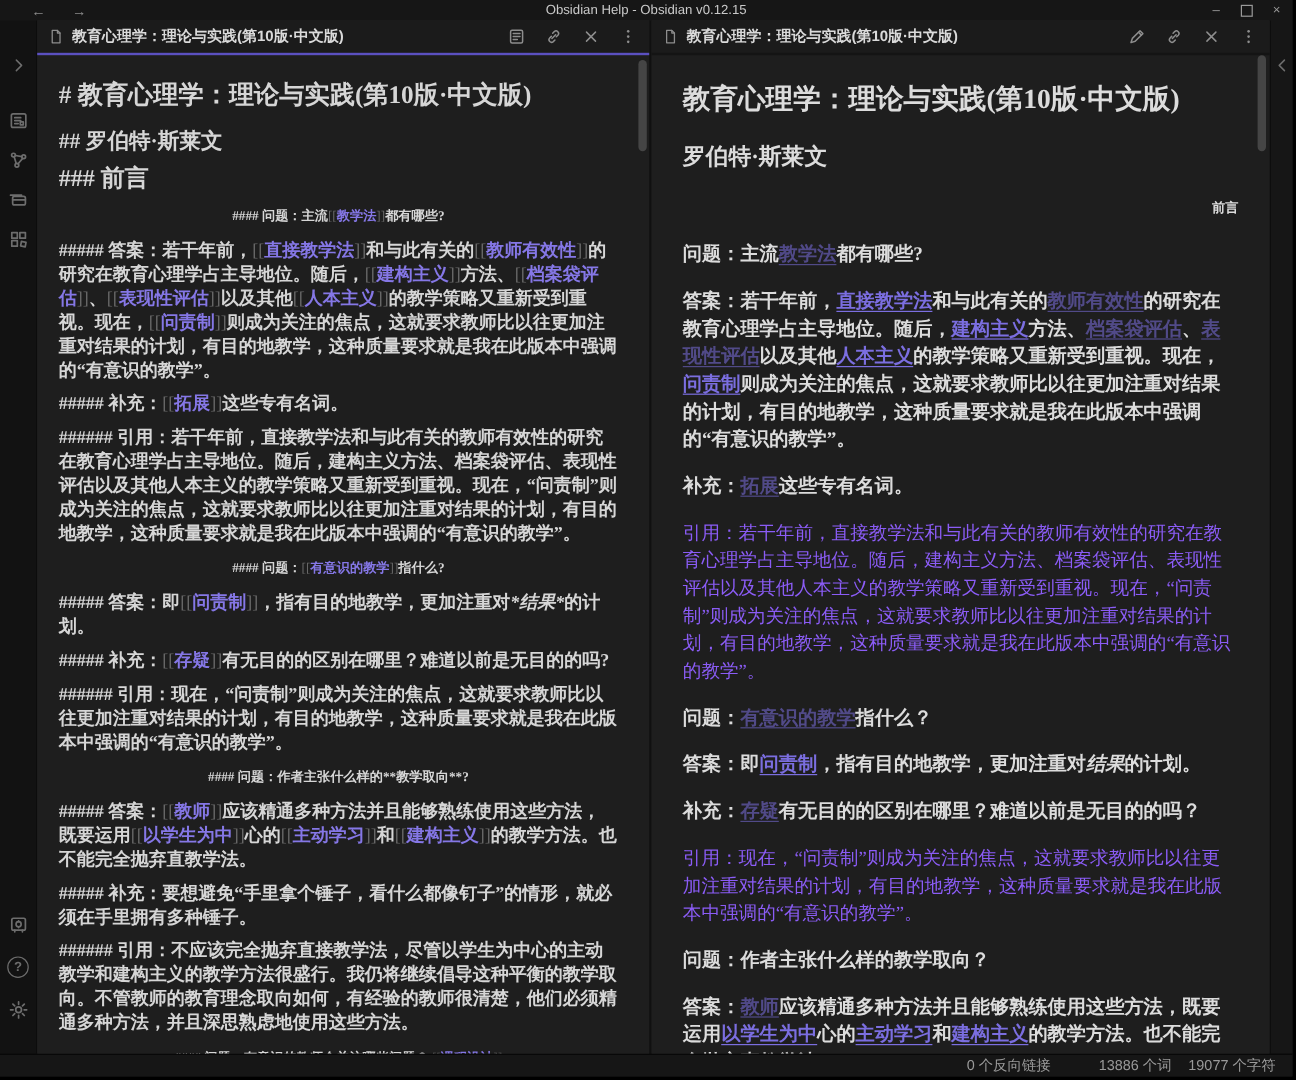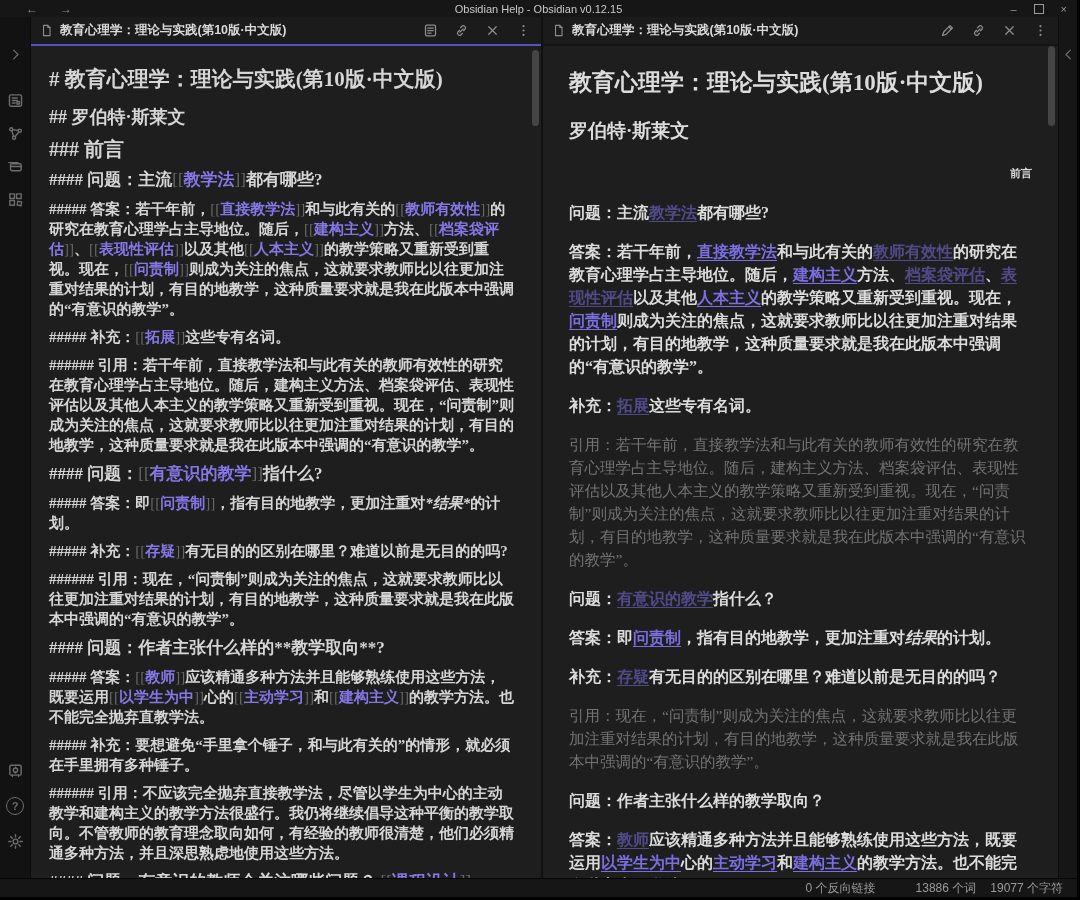--- a/index.html
+++ b/index.html
@@ -49,34 +49,34 @@
   .th-icons .icon svg{width:100%;height:100%;display:block;}
   .file-icon{width:13px;height:13px;color:#8d8d8d;flex:none;}
   .file-icon svg{width:100%;height:100%;display:block;}
   
   .content{position:absolute;top:29px;bottom:0;left:0;right:0;overflow:hidden;font-family:Liberation Serif, serif;}
   .src{padding:15px 26px 0 18px;color:#d6d6d6;font-weight:700;}
   .src > div{margin:0 0 3px 0;}
   .src-h1{font-size:21px;line-height:36px;margin-bottom:5px !important;}
   .src-h2{font-size:18px;line-height:31px;}
   .src-h3{font-size:20px;line-height:27px;}
-  .src-h4{font-size:17px;line-height:20px;padding:4px 0 3px;}
+  .src-h4{font-size:11px;line-height:20px;padding:4px 0 3px;text-align:center;}
   .src-h5{font-size:15px;line-height:20px;padding:3px 0 2px;}
   .src-h6{font-size:15px;line-height:20px;padding:3px 0 2px;}
   .seg-syntax{color:#686868;font-weight:400;}
   .src .seg-link{color:#8577e6;}
   .seg-italic{font-style:italic;}
   
   .pv{padding:12px 26px 0 26px;color:#dcdcdc;}
   .pv-h1{font-size:23px;font-weight:700;line-height:30px;margin:10px 0 20px;}
   .pv-h2{font-size:19px;font-weight:700;margin:0 0 22px;}
   .pv-h3{font-size:11px;font-weight:700;margin:12px 0 20px;text-align:right;}
   .pv-h4{font-size:16px;font-weight:700;line-height:23px;margin:0 0 16px;}
   .pv-h5{font-size:16px;font-weight:700;line-height:23px;margin:0 0 16px;}
-  .pv-h6{font-size:15.5px;font-weight:400;line-height:23px;color:#737373;margin:0 0 16px;}
+  .pv-h6{font-size:15.5px;font-weight:400;line-height:23px;color:#8b5cf6;margin:0 0 16px;}
   .pv .seg-link{color:#7b6ee0;text-decoration:underline;text-underline-offset:3px;}
   .pv .seg-link-dim{color:#7b6ee0;opacity:.55;text-decoration:underline;text-underline-offset:3px;}
   
   .thumb{position:absolute;width:7px;border-radius:4px;background:#454545;}
   .thumb-left{right:2px;top:33px;height:76px;}
   .thumb-right{right:3px;top:29px;height:80px;}
   
   .statusbar{height:18px;flex:none;background:#161616;border-top:1px solid #050505;
              display:flex;align-items:center;justify-content:flex-end;
              font-size:12px;color:#9a9a9a;padding-right:14px;}
@@ -203,21 +203,21 @@
             <div class="src-h4"><span class="seg-plain">#### 问题：主流</span><span class="seg-syntax">[[</span><span class="seg-link">教学法</span><span class="seg-syntax">]]</span><span class="seg-plain">都有哪些?</span></div>
             <div class="src-h5"><span class="seg-plain">##### 答案：若干年前，</span><span class="seg-syntax">[[</span><span class="seg-link">直接教学法</span><span class="seg-syntax">]]</span><span class="seg-plain">和与此有关的</span><span class="seg-syntax">[[</span><span class="seg-link">教师有效性</span><span class="seg-syntax">]]</span><span class="seg-plain">的研究在教育心理学占主导地位。随后，</span><span class="seg-syntax">[[</span><span class="seg-link">建构主义</span><span class="seg-syntax">]]</span><span class="seg-plain">方法、</span><span class="seg-syntax">[[</span><span class="seg-link">档案袋评估</span><span class="seg-syntax">]]</span><span class="seg-plain">、</span><span class="seg-syntax">[[</span><span class="seg-link">表现性评估</span><span class="seg-syntax">]]</span><span class="seg-plain">以及其他</span><span class="seg-syntax">[[</span><span class="seg-link">人本主义</span><span class="seg-syntax">]]</span><span class="seg-plain">的教学策略又重新受到重视。现在，</span><span class="seg-syntax">[[</span><span class="seg-link">问责制</span><span class="seg-syntax">]]</span><span class="seg-plain">则成为关注的焦点，这就要求教师比以往更加注重对结果的计划，有目的地教学，这种质量要求就是我在此版本中强调的“有意识的教学”。</span></div>
             <div class="src-h5"><span class="seg-plain">##### 补充：</span><span class="seg-syntax">[[</span><span class="seg-link">拓展</span><span class="seg-syntax">]]</span><span class="seg-plain">这些专有名词。</span></div>
             <div class="src-h6"><span class="seg-plain">###### 引用：若干年前，直接教学法和与此有关的教师有效性的研究在教育心理学占主导地位。随后，建构主义方法、档案袋评估、表现性评估以及其他人本主义的教学策略又重新受到重视。现在，“问责制”则成为关注的焦点，这就要求教师比以往更加注重对结果的计划，有目的地教学，这种质量要求就是我在此版本中强调的“有意识的教学”。</span></div>
             <div class="src-h4"><span class="seg-plain">#### 问题：</span><span class="seg-syntax">[[</span><span class="seg-link">有意识的教学</span><span class="seg-syntax">]]</span><span class="seg-plain">指什么?</span></div>
             <div class="src-h5"><span class="seg-plain">##### 答案：即</span><span class="seg-syntax">[[</span><span class="seg-link">问责制</span><span class="seg-syntax">]]</span><span class="seg-plain">，指有目的地教学，更加注重对</span><span class="seg-italic">*结果*</span><span class="seg-plain">的计划。</span></div>
             <div class="src-h5"><span class="seg-plain">##### 补充：</span><span class="seg-syntax">[[</span><span class="seg-link">存疑</span><span class="seg-syntax">]]</span><span class="seg-plain">有无目的的区别在哪里？难道以前是无目的的吗?</span></div>
             <div class="src-h6"><span class="seg-plain">###### 引用：现在，“问责制”则成为关注的焦点，这就要求教师比以往更加注重对结果的计划，有目的地教学，这种质量要求就是我在此版本中强调的“有意识的教学”。</span></div>
             <div class="src-h4"><span class="seg-plain">#### 问题：作者主张什么样的**教学取向**?</span></div>
             <div class="src-h5"><span class="seg-plain">##### 答案：</span><span class="seg-syntax">[[</span><span class="seg-link">教师</span><span class="seg-syntax">]]</span><span class="seg-plain">应该精通多种方法并且能够熟练使用这些方法，既要运用</span><span class="seg-syntax">[[</span><span class="seg-link">以学生为中</span><span class="seg-syntax">]]</span><span class="seg-plain">心的</span><span class="seg-syntax">[[</span><span class="seg-link">主动学习</span><span class="seg-syntax">]]</span><span class="seg-plain">和</span><span class="seg-syntax">[[</span><span class="seg-link">建构主义</span><span class="seg-syntax">]]</span><span class="seg-plain">的教学方法。也不能完全抛弃直教学法。</span></div>
-            <div class="src-h5"><span class="seg-plain">##### 补充：要想避免“手里拿个锤子，和与此有关的”的情形，就必须在手里拥有多种锤子。</span></div>
+            <div class="src-h5"><span class="seg-plain">##### 补充：要想避免“手里拿个锤子，看什么都像钉子”的情形，就必须在手里拥有多种锤子。</span></div>
             <div class="src-h6"><span class="seg-plain">###### 引用：不应该完全抛弃直接教学法，尽管以学生为中心的主动教学和建构主义的教学方法很盛行。我仍将继续倡导这种平衡的教学取向。不管教师的教育理念取向如何，有经验的教师很清楚，他们必须精通多种方法，并且深思熟虑地使用这些方法。</span></div>
             <div class="src-h4"><span class="seg-plain">#### 问题：有意识的教师会关注哪些问题？ </span><span class="seg-syntax">[[</span><span class="seg-link">课程设计</span><span class="seg-syntax">]]</span></div>
           </div>
         <div class="thumb thumb-left"></div>
       </div>
 
       <div class="divider"></div>
 
       <div class="pane pane-right">
         <div class="tab-header">

